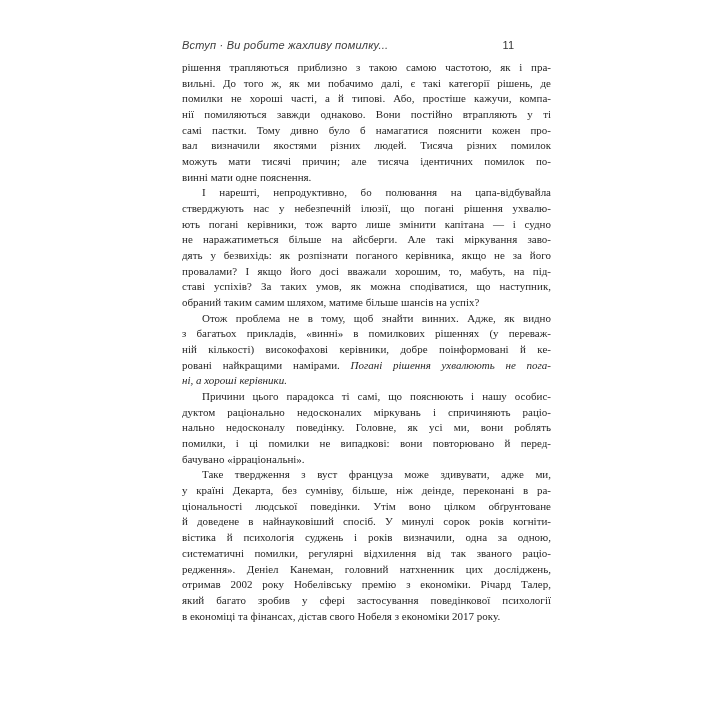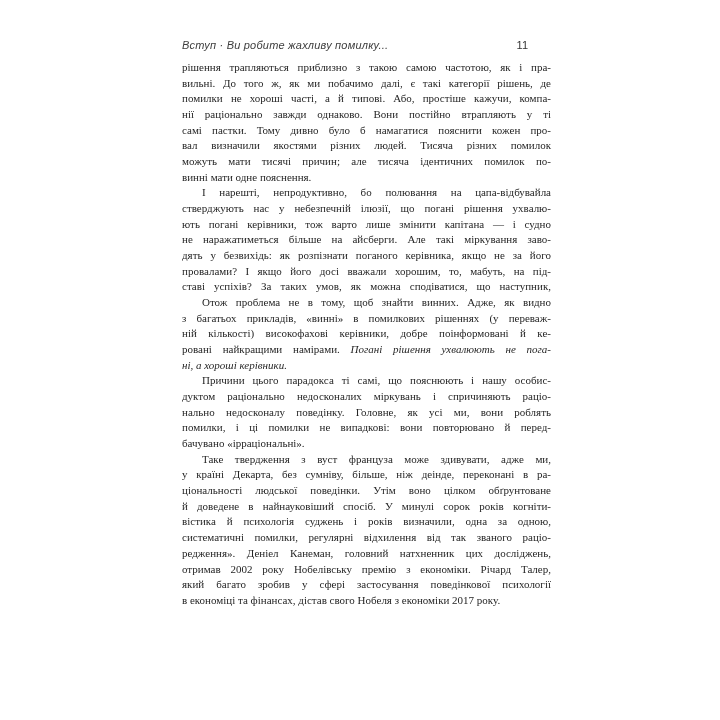--- a/index.html
+++ b/index.html
@@ -26,21 +26,21 @@
     font-family: "Liberation Sans", "DejaVu Sans", sans-serif;
     font-size: 11px;
     color: #3d3d3d;
   }
   .running-title {
     font-style: italic;
     letter-spacing: 0.2px;
   }
   .page-number {
     font-style: normal;
-    margin-right: 23px;
+    margin-right: 37px;
     color: #333333;
   }
   .text-block {
     position: absolute;
     left: 182px;
     top: 60px;
     width: 369px;
     font-size: 11px;
     line-height: 15.67px;
     color: #262626;
@@ -67,32 +67,33 @@
 
   <div class="running-header">
     <span class="running-title">Вступ · Ви робите жахливу помилку...</span>
     <span class="page-number">11</span>
   </div>
 
   <div class="text-block">
       <div class="line"><span>рішення трапляються приблизно з такою самою частотою, як і пра-</span></div>
       <div class="line"><span>вильні. До того ж, як ми побачимо далі, є такі категорії рішень, де</span></div>
       <div class="line"><span>помилки не хороші часті, а й типові. Або, простіше кажучи, компа-</span></div>
-      <div class="line"><span>нії раціонально завжди однаково. Вони постійно втрапляють у ті</span></div>
+      <div class="line"><span>нії помиляються завжди однаково. Вони постійно втрапляють у ті</span></div>
       <div class="line"><span>самі пастки. Тому дивно було б намагатися пояснити кожен про-</span></div>
       <div class="line"><span>вал визначили якостями різних людей. Тисяча різних помилок</span></div>
       <div class="line"><span>можуть мати тисячі причин; але тисяча ідентичних помилок по-</span></div>
       <div class="line para-end"><span>винні мати одне пояснення.</span></div>
       <div class="line indent"><span>І нарешті, непродуктивно, бо полювання на цапа-відбувайла</span></div>
       <div class="line"><span>стверджують нас у небезпечній ілюзії, що погані рішення ухвалю-</span></div>
       <div class="line"><span>ють погані керівники, тож варто лише змінити капітана — і судно</span></div>
       <div class="line"><span>не наражатиметься більше на айсберги. Але такі міркування заво-</span></div>
       <div class="line"><span>дять у безвихідь: як розпізнати поганого керівника, якщо не за його</span></div>
       <div class="line"><span>провалами? І якщо його досі вважали хорошим, то, мабуть, на під-</span></div>
       <div class="line"><span>ставі успіхів? За таких умов, як можна сподіватися, що наступник,</span></div>
+      <div class="line para-end"><span>обраний таким самим шляхом, матиме більше шансів на успіх?</span></div>
       <div class="line indent"><span>Отож проблема не в тому, щоб знайти винних. Адже, як видно</span></div>
       <div class="line"><span>з багатьох прикладів, «винні» в помилкових рішеннях (у переваж-</span></div>
       <div class="line"><span>ній кількості) високофахові керівники, добре поінформовані й ке-</span></div>
       <div class="line"><span>ровані найкращими намірами. </span><span class="italic">Погані рішення ухвалюють не пога-</span></div>
       <div class="line para-end"><span class="italic">ні, а хороші керівники.</span></div>
       <div class="line indent"><span>Причини цього парадокса ті самі, що пояснюють і нашу особис-</span></div>
       <div class="line"><span>дуктом раціонально недосконалих міркувань і спричиняють раціо-</span></div>
       <div class="line"><span>нально недосконалу поведінку. Головне, як усі ми, вони роблять</span></div>
       <div class="line"><span>помилки, і ці помилки не випадкові: вони повторювано й перед-</span></div>
       <div class="line para-end"><span>бачувано «ірраціональні».</span></div>

